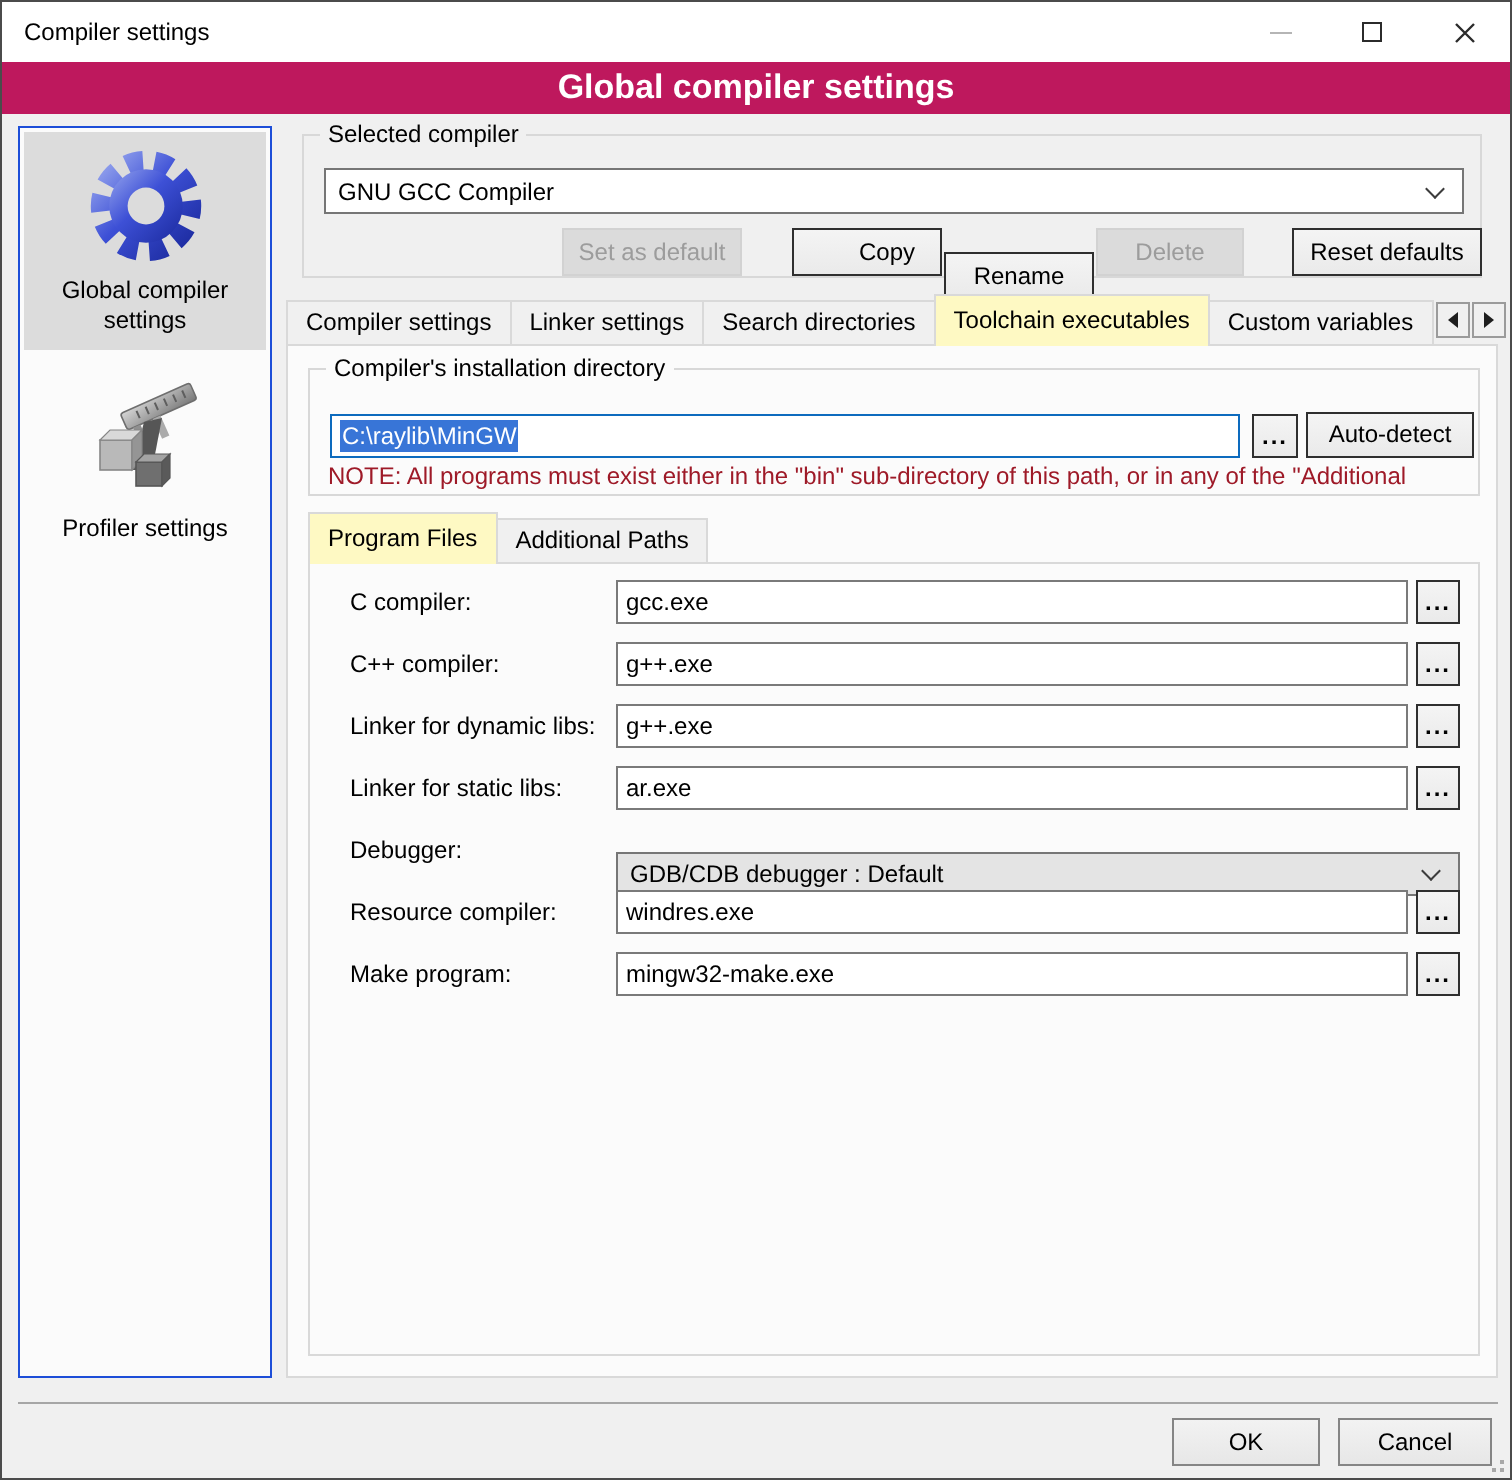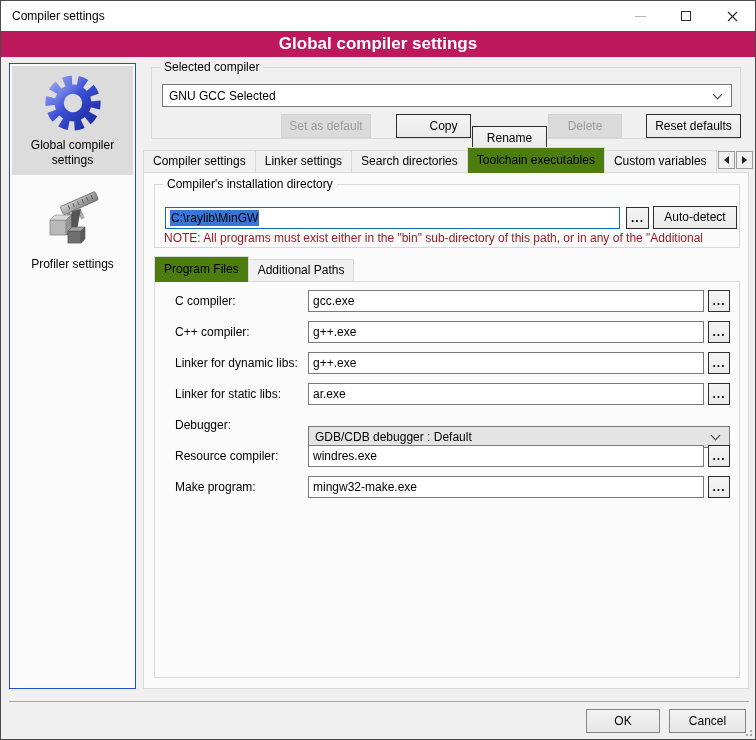--- a/index.html
+++ b/index.html
@@ -47,26 +47,26 @@
 
   
   .combo { position:absolute; background:#FFFFFF; border:1px solid #767676; display:flex; align-items:center; cursor:default; }
   .combo .val { flex:1; padding-left:6px; white-space:nowrap; overflow:hidden; }
   .combo.gray { background:#E4E4E4; }
   .chev { width:7px; height:7px; border-right:1.6px solid #3C3C3C; border-bottom:1.6px solid #3C3C3C; transform:rotate(45deg); margin:-3px 10px 0 6px; }
 
   
   .tfield { position:absolute; height:22px; background:#FFFFFF; border:1px solid #7A7A7A; line-height:20px; padding-left:4px; white-space:nowrap; overflow:hidden; }
   .tfield.focused { border:1px solid #0D6BBE; }
-  .sel-text { background:#3875D7; color:#000000; padding:1px 1px; }
+  .sel-text { background:#3875D7; color:#ffffff; padding:1px 1px; }
 
   
   .tabstrip { position:absolute; display:flex; align-items:flex-end; }
   .tab { flex:0 0 auto; background:#F0F0F0; border:1px solid #D9D9D9; padding:3px 9px 4px; margin-right:-1px; white-space:nowrap; cursor:pointer; }
-  .tab.active { background:#4d7c0f; border-bottom:none; padding-top:5px; padding-bottom:6px; position:relative; z-index:6; }
+  .tab.active { background:#fef9c3; border-bottom:none; padding-top:5px; padding-bottom:6px; position:relative; z-index:6; }
   .tabs-clip { display:flex; align-items:flex-end; overflow:hidden; }
   .panel { position:absolute; background:#FBFBFB; border:1px solid #D9D9D9; }
 
   .tab-arrows { position:absolute; left:716px; top:150px; display:flex; z-index:7; }
   .arrow-btn { width:17px; height:18px; background:#F0F0F0; border:1px solid #9B9B9B; display:flex; align-items:center; justify-content:center; margin-left:1px; cursor:pointer; }
   .tri-l { width:0; height:0; border-top:4px solid transparent; border-bottom:4px solid transparent; border-right:5px solid #1E1E1E; }
   .tri-r { width:0; height:0; border-top:4px solid transparent; border-bottom:4px solid transparent; border-left:5px solid #1E1E1E; }
 
   
   .note { position:absolute; color:#9E1A28; white-space:nowrap; overflow:hidden; }
@@ -145,21 +145,21 @@
         <polygon points="40,42 44,38 44,50 40,54" fill="#5A5A5A" stroke="#565656" stroke-width="0.6"></polygon>
       </svg>
       <span class="lbl">Profiler settings</span>
     </div>
 
   </div>
 
   <div class="groupbox" style="left:150px; top:66px; width:590px; height:72px;">
     <span class="legend on-dialog">Selected compiler</span>
     <div class="combo" style="left:10px; top:16px; width:570px; height:23px;">
-      <span class="val">GNU GCC Selected</span>
+      <span class="val">GNU GCC Compiler</span>
       <span class="chev"></span>
     </div>
   </div>
   <button class="btn disabled" style="left:280px; top:113px; width:90px;text-align:center;">Set as default</button>
   <button class="btn" style="left:395px; top:113px; width:75px;padding-left:20px;">Copy</button>
   <button class="btn" style="left:471px; top:113px; width:75px;margin-top:12px;">Rename</button>
   <button class="btn disabled" style="left:547px; top:113px; width:74px;">Delete</button>
   <button class="btn" style="left:645px; top:113px; width:95px;">Reset defaults</button>
 
   <div class="tabstrip" style="left:142px; top:148px; width:574px; height:24px;">

